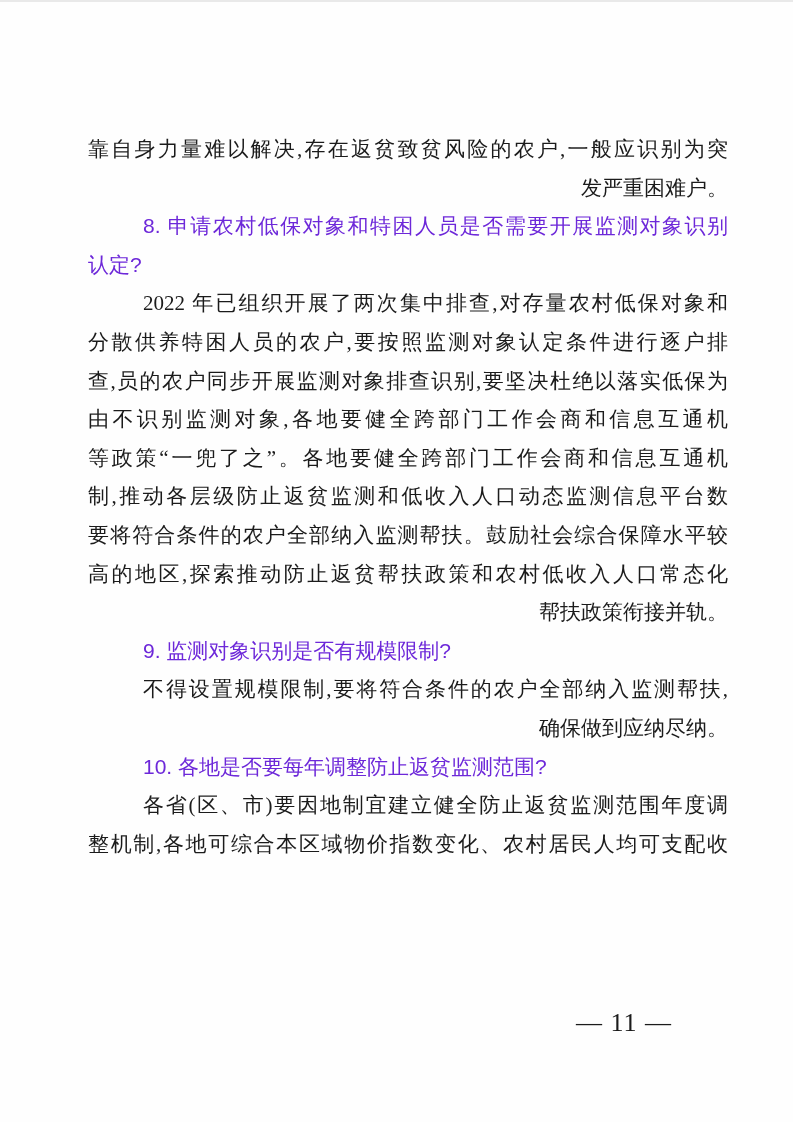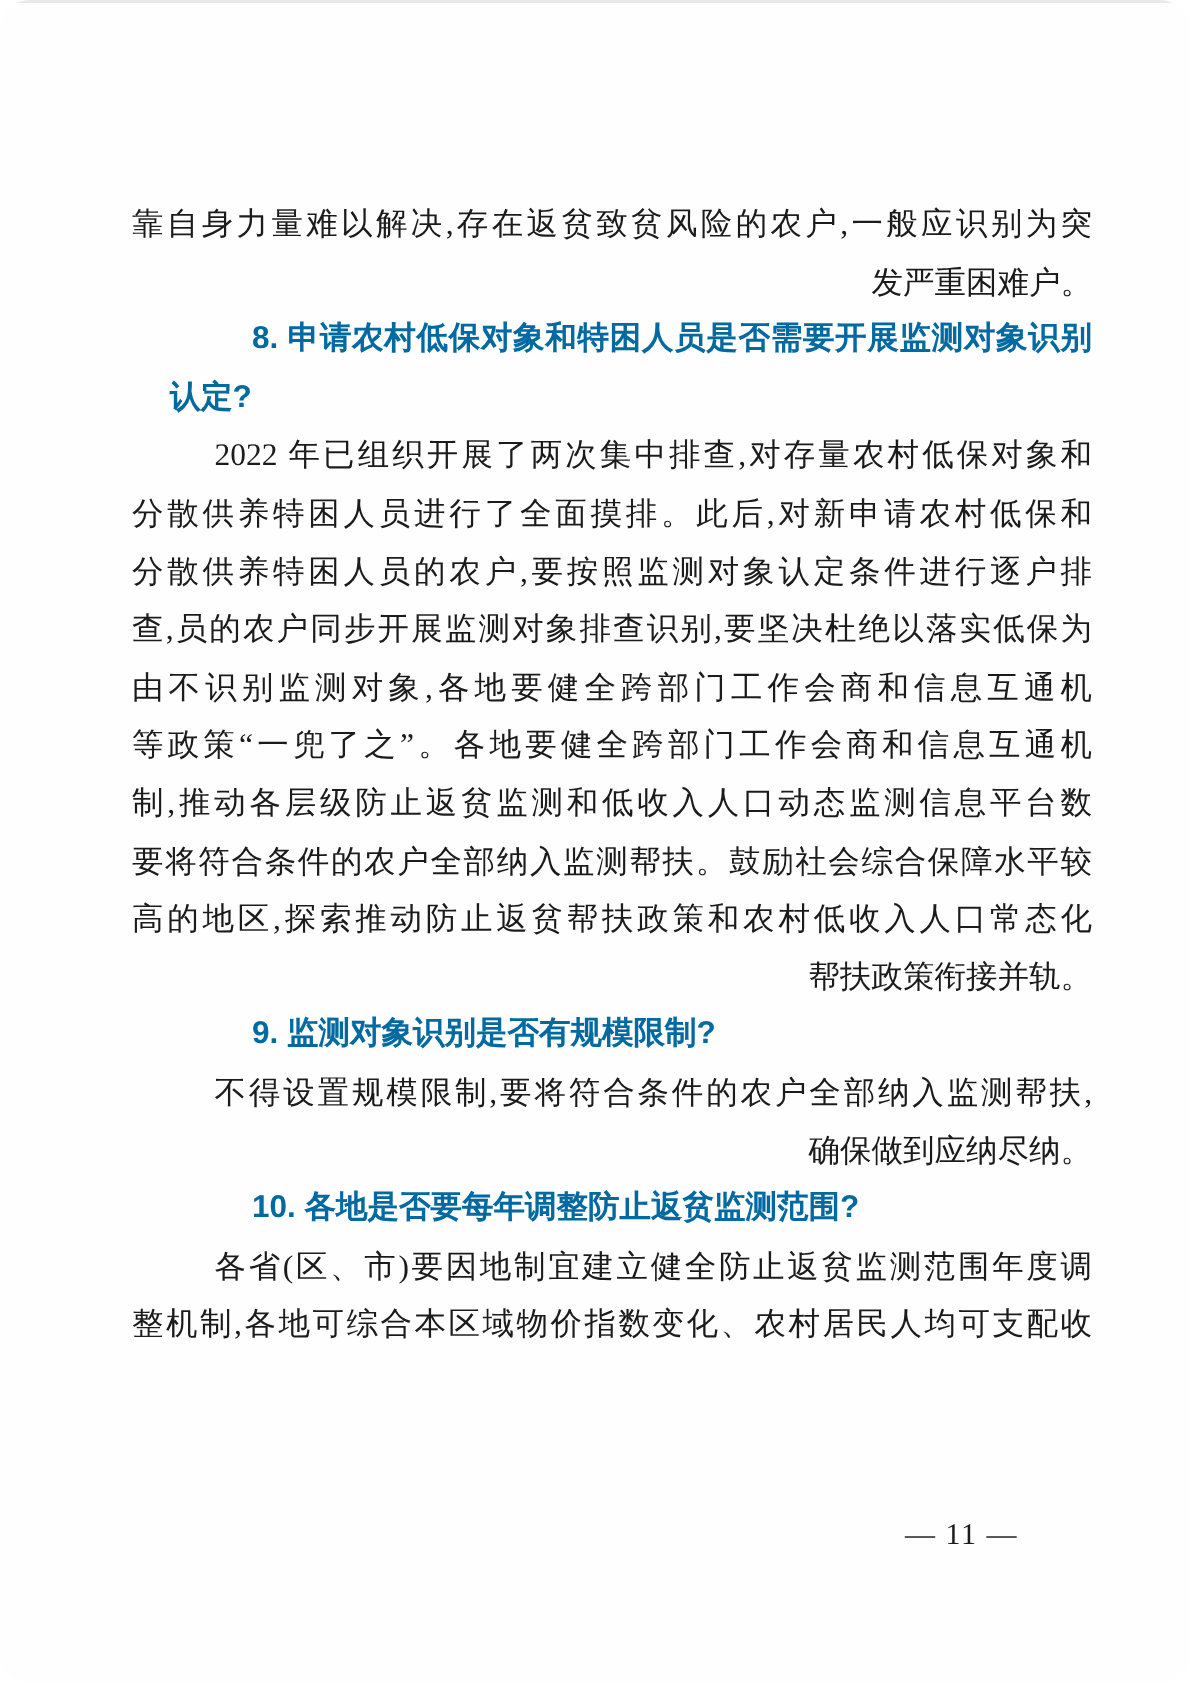--- a/index.html
+++ b/index.html
@@ -7,21 +7,20 @@
     padding: 0;
     background: #ffffff;
   }
   .page {
     position: relative;
     width: 793px;
     height: 1122px;
     background: #fefefe;
     overflow: hidden;
     font-family: "Liberation Serif", serif;
-    border-radius: 20px;
   }
   .scan-edge {
     position: absolute;
     top: 0; left: 0; right: 0;
     height: 2px;
     background: #e9e9e9;
   }
   .content {
     position: absolute;
     left: 88px;
@@ -35,58 +34,55 @@
     color: #1b1b1b;
     overflow: hidden;
   }
   .line.body {
     font-family: "Liberation Serif", serif;
     font-weight: 400;
     text-align: right;
   }
   .line.heading {
     font-family: "Liberation Sans", sans-serif;
-    font-weight: 700;
-    color: #0369a1;
-    margin-left: 25px;
+    font-weight: 400;
+    color: #6d28d9;
   }
   .line.indent {
     padding-left: 55px;
   }
   .line.justify {
     text-align: justify;
     text-align-last: justify;
     text-justify: inter-character;
   }
   .page-number {
     position: absolute;
     top: 1006px;
     left: 576px;
     width: 130px;
     height: 34px;
     line-height: 34px;
-    text-align: center;
     font-family: "Liberation Serif", serif;
-    font-size: 20px;
+    font-size: 26px;
     color: #1b1b1b;
     letter-spacing: 1px;
   }
 </style>
 </head>
 <body>
 
 <div class="page">
   <div class="scan-edge"></div>
   <div class="content">
       <div class="line body justify">靠自身力量难以解决,存在返贫致贫风险的农户,一般应识别为突</div>
       <div class="line body">发严重困难户。</div>
       <div class="line heading indent justify">8. 申请农村低保对象和特困人员是否需要开展监测对象识别</div>
       <div class="line heading">认定?</div>
       <div class="line body indent justify">2022 年已组织开展了两次集中排查,对存量农村低保对象和</div>
-      <div class="line body justify">分散供养特困人员进行了全面摸排。此后,对新申请农村低保和</div>
       <div class="line body justify">分散供养特困人员的农户,要按照监测对象认定条件进行逐户排</div>
       <div class="line body justify">查,员的农户同步开展监测对象排查识别,要坚决杜绝以落实低保为</div>
       <div class="line body justify">由不识别监测对象,各地要健全跨部门工作会商和信息互通机</div>
       <div class="line body justify">等政策“一兜了之”。各地要健全跨部门工作会商和信息互通机</div>
       <div class="line body justify">制,推动各层级防止返贫监测和低收入人口动态监测信息平台数</div>
       <div class="line body justify">要将符合条件的农户全部纳入监测帮扶。鼓励社会综合保障水平较</div>
       <div class="line body justify">高的地区,探索推动防止返贫帮扶政策和农村低收入人口常态化</div>
       <div class="line body">帮扶政策衔接并轨。</div>
       <div class="line heading indent">9. 监测对象识别是否有规模限制?</div>
       <div class="line body indent justify">不得设置规模限制,要将符合条件的农户全部纳入监测帮扶,</div>

